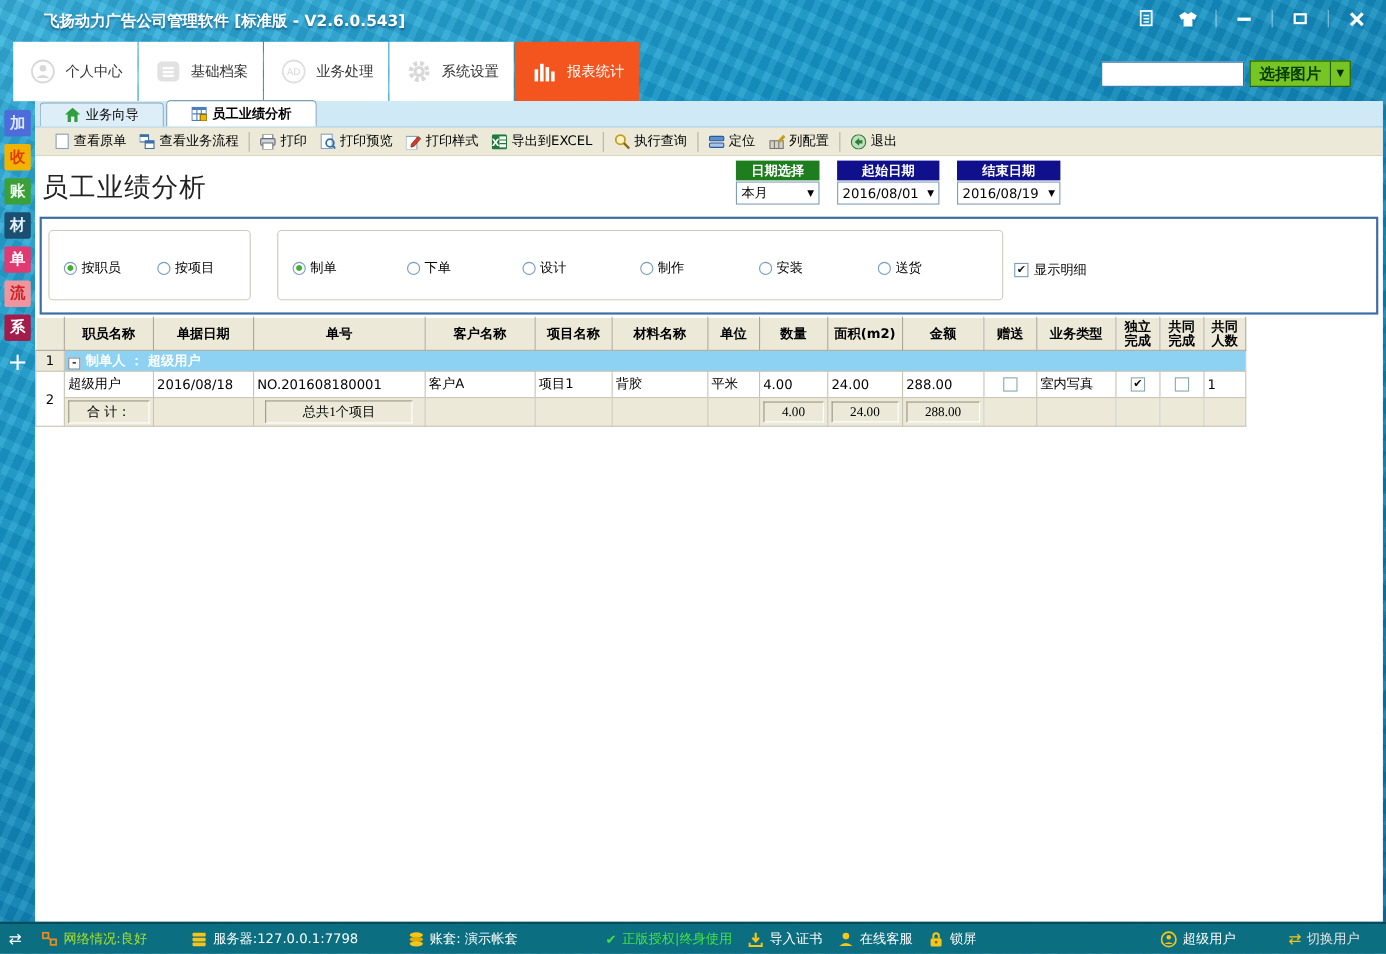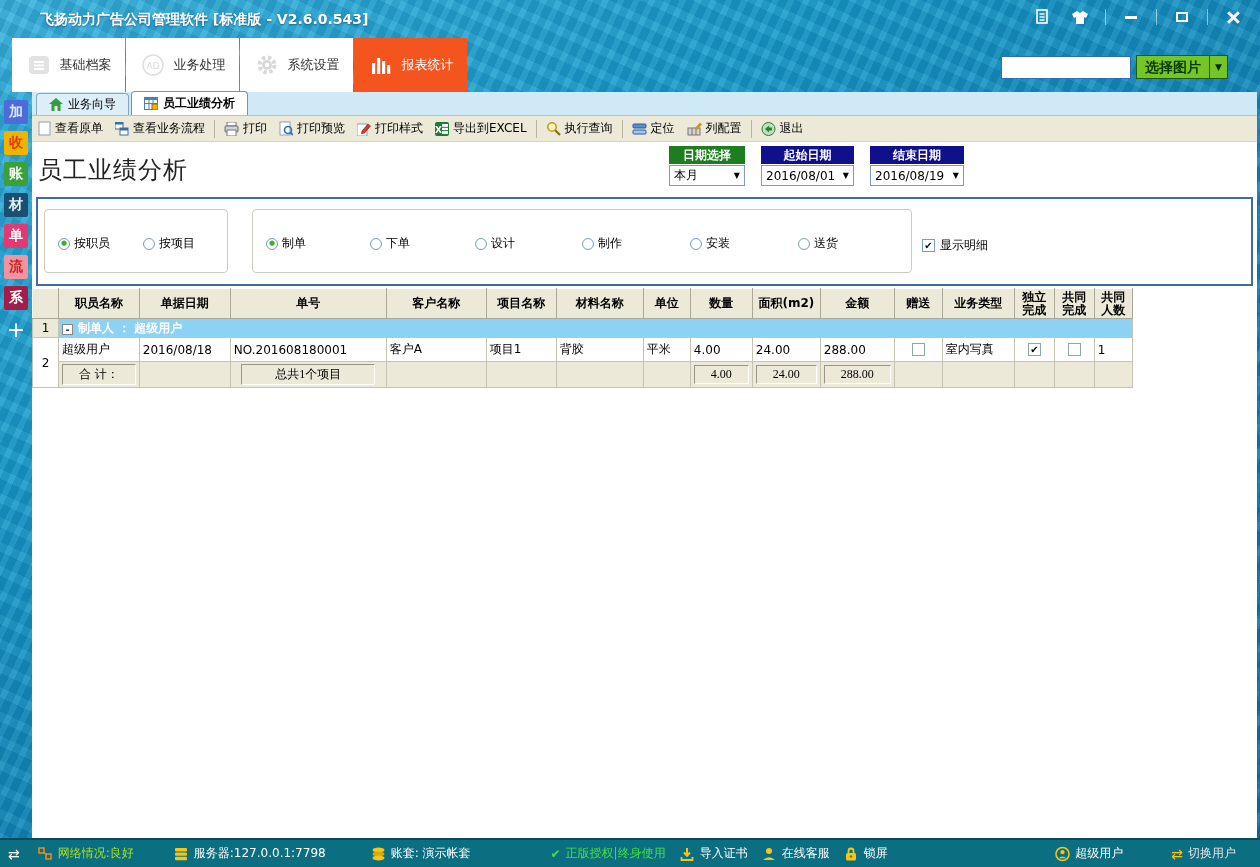--- a/index.html
+++ b/index.html
@@ -32,23 +32,23 @@
   .nav-ico { width:26px; height:26px; display:flex; align-items:center; justify-content:center; }
   .img-box { position:absolute; top:55px; right:32px; display:flex; align-items:center; }
   .img-input { width:130px; height:23px; border:1px solid #2d6fb2; background:#fff; padding:0 4px; font-size:12px; }
   .img-btn { margin-left:5px; height:24px; background:#77c425; border:1px solid #1e5c04; display:flex; align-items:stretch; cursor:pointer; }
   .img-btn-label { padding:3px 8px 0 8px; font-size:14px; color:#073a00; font-weight:bold; }
   .img-btn-arrow { width:18px; border-left:1px solid #1e5c04; display:flex; align-items:center; justify-content:center; font-size:9px; color:#052a00; }
 
   
   .main { position:absolute; left:32px; top:92px; width:1225px; height:746px; background:#fff; }
   .tabstrip { position:absolute; left:0; top:0; width:100%; height:24px; background:#cfe9f6; border-bottom:1px solid #9ec8dd; display:flex; align-items:flex-end; padding-left:4px; }
-  .tab { height:22px; display:flex; align-items:center; gap:5px; padding:0 12px; border:1px solid #89a8b8; border-bottom:none; border-radius:4px 4px 0 0; background:#ddeef8; margin-right:2px; cursor:pointer; }
+  .tab { height:22px; display:flex; align-items:center; gap:5px; padding:0 22px; border:1px solid #89a8b8; border-bottom:none; border-radius:4px 4px 0 0; background:#ddeef8; margin-right:2px; cursor:pointer; }
   .tab.active { background:#fff; height:24px; font-weight:bold; border-color:#6f97a9; }
-  .toolbar { position:absolute; left:0; top:24px; width:100%; height:26px; background:#ece9d8; border-bottom:1px solid #d8d4c0; display:flex; align-items:center; padding-left:0; }
+  .toolbar { position:absolute; left:0; top:24px; width:100%; height:26px; background:#ece9d8; border-bottom:1px solid #d8d4c0; display:flex; align-items:center; padding-left:12px; }
   .tool-btn { display:flex; align-items:center; gap:4px; padding:2px 6px; cursor:pointer; white-space:nowrap; }
   .tool-sep { width:1px; height:18px; background:#b8b4a0; margin:0 3px; }
 
   .body { position:absolute; left:0; top:50px; width:100%; height:696px; background:#fff; }
   .page-title { position:absolute; left:6px; top:12px; font-size:24px; color:#222; letter-spacing:1px; }
 
   
   .date-block { position:absolute; left:637px; top:4px; display:flex; gap:16px; }
   .date-col { display:flex; flex-direction:column; }
   .date-head { height:18px; display:flex; align-items:center; justify-content:center; color:#fff; font-weight:bold; font-size:12px; }
@@ -123,20 +123,30 @@
           <div class="glyph-max"></div>
         </div>
       <div class="tb-sep"></div>
       <div class="tb-btn">
           <div class="glyph-close"></div>
         </div>
     </div>
   </div>
 
   <div class="navbar">
+    <div class="nav-item">
+      <span class="nav-ico">
+        <svg width="24" height="24" viewBox="0 0 24 24">
+            <circle cx="12" cy="12" r="10" fill="none" stroke="#d8d8d8" stroke-width="1.6"></circle>
+            <circle cx="12" cy="9" r="3" fill="#d8d8d8"></circle>
+            <path d="M6 18 Q12 12.5 18 18" fill="#d8d8d8"></path>
+          </svg>
+      </span>
+      <span>个人中心</span>
+    </div>
     <div class="nav-item">
       <span class="nav-ico">
         <svg width="24" height="24" viewBox="0 0 24 24">
             <rect x="2" y="3" width="20" height="18" rx="4" fill="#e2e2e2"></rect>
             <line x1="7" y1="9" x2="17" y2="9" stroke="#fff" stroke-width="2"></line>
             <line x1="7" y1="12.5" x2="17" y2="12.5" stroke="#fff" stroke-width="2"></line>
             <line x1="7" y1="16" x2="17" y2="16" stroke="#fff" stroke-width="2"></line>
           </svg>
       </span>
       <span>基础档案</span>

